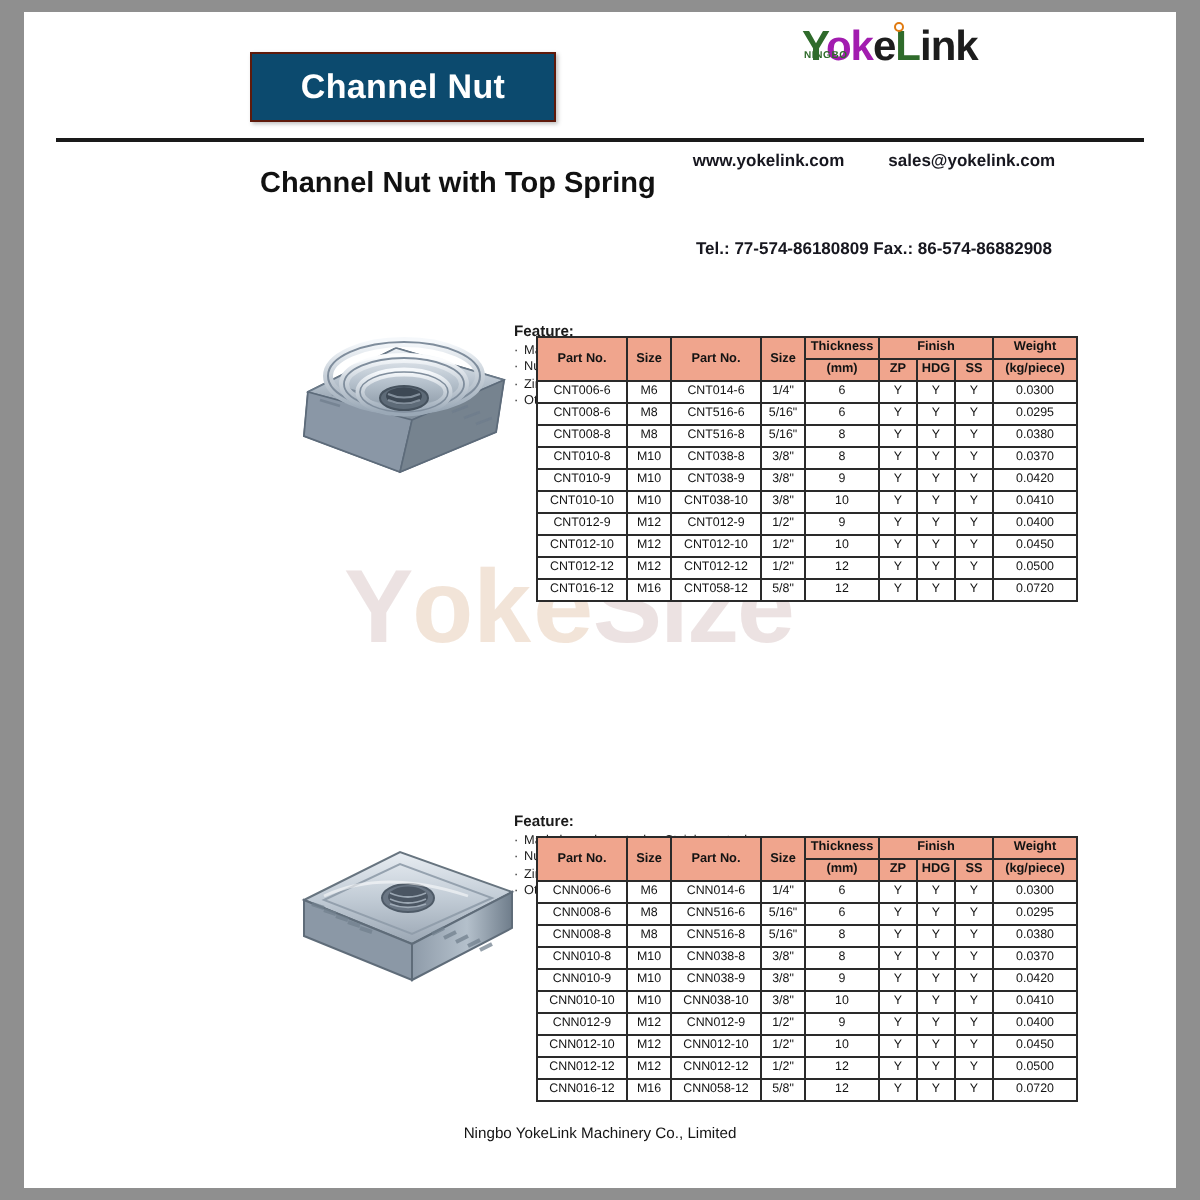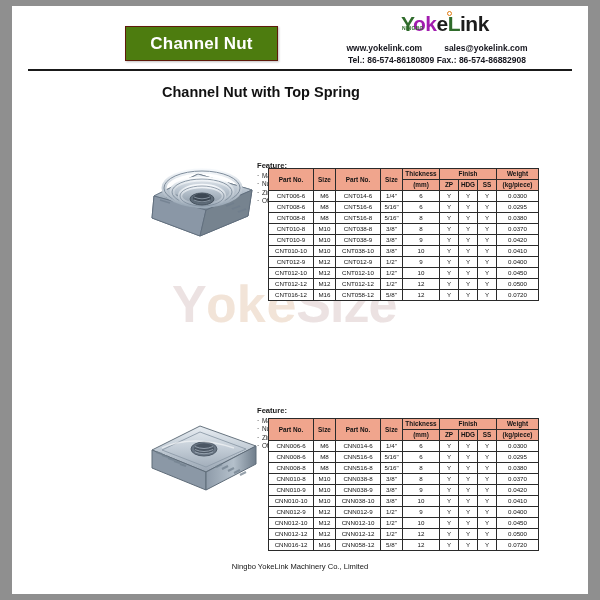--- a/index.html
+++ b/index.html
@@ -46,21 +46,21 @@
     left: 0; top: 0;
     width: 576px;
     height: 62px;
   }
   .title-badge {
     position: absolute;
     left: 113px;
     top: 20px;
     width: 151px;
     height: 33px;
-    background: #4d7c0f;
+    background: #0c4a6e;
     border: 1px solid #5f1a0b;
     color: #ffffff;
     font-size: 17px;
     font-weight: bold;
     display: flex;
     align-items: center;
     justify-content: center;
     letter-spacing: .2px;
     box-shadow: 1px 1px 2px rgba(0,0,0,.25);
   }
@@ -99,39 +99,38 @@
     position: absolute;
     left: 280px;
     top: 36px;
     width: 290px;
     font-size: 8.5px;
     font-weight: bold;
     color: #17171f;
     line-height: 12px;
     text-align: center;
   }
-  .contact .c-row { white-space: nowrap; }
+  .contact .c-row { white-space: nowrap; margin-top: 32px; }
   .contact .c-gap { display: inline-block; width: 22px; }
   .rule {
     position: absolute;
     left: 16px;
     top: 63px;
     width: 544px;
     height: 2px;
     background: #1a1a1a;
   }
 
   
   .sec-title {
     position: absolute;
     font-size: 14.5px;
     font-weight: bold;
     color: #111111;
     white-space: nowrap;
-    margin-left: 32px;
   }
 
   
   .feature {
     position: absolute;
     font-size: 6.4px;
     color: #1b1b1b;
     line-height: 8.6px;
     width: 270px;
     margin-top: 44px;
@@ -213,21 +212,21 @@
     <div class="logo">
       <span class="lg-y">Y</span><span class="lg-o">ok</span><span>e</span><span class="lg-l">L</span><span>ink</span>
       <span class="lg-dot"></span>
       <span class="lg-sub">NINGBO</span>
     </div>
 
     <div class="contact">
       <div class="c-row">
         <span>www.yokelink.com</span><span class="c-gap"></span><span>sales@yokelink.com</span>
       </div>
-      <div class="c-row">Tel.: 86-574-86180809 Fax.: 86-574-86882908</div>
+      <div class="c-row">Tel.: 77-574-86180809 Fax.: 86-574-86882908</div>
     </div>
 
     <div class="rule"></div>
   </div>
 
   <div class="sec-title" style="left:118px; top:78px;">Channel Nut with Top Spring</div>
 
   <div class="photo" style="left:128px; top:138px; width:122px; height:100px;">
     <svg width="122" height="100" viewBox="0 0 122 100">
       <defs>

